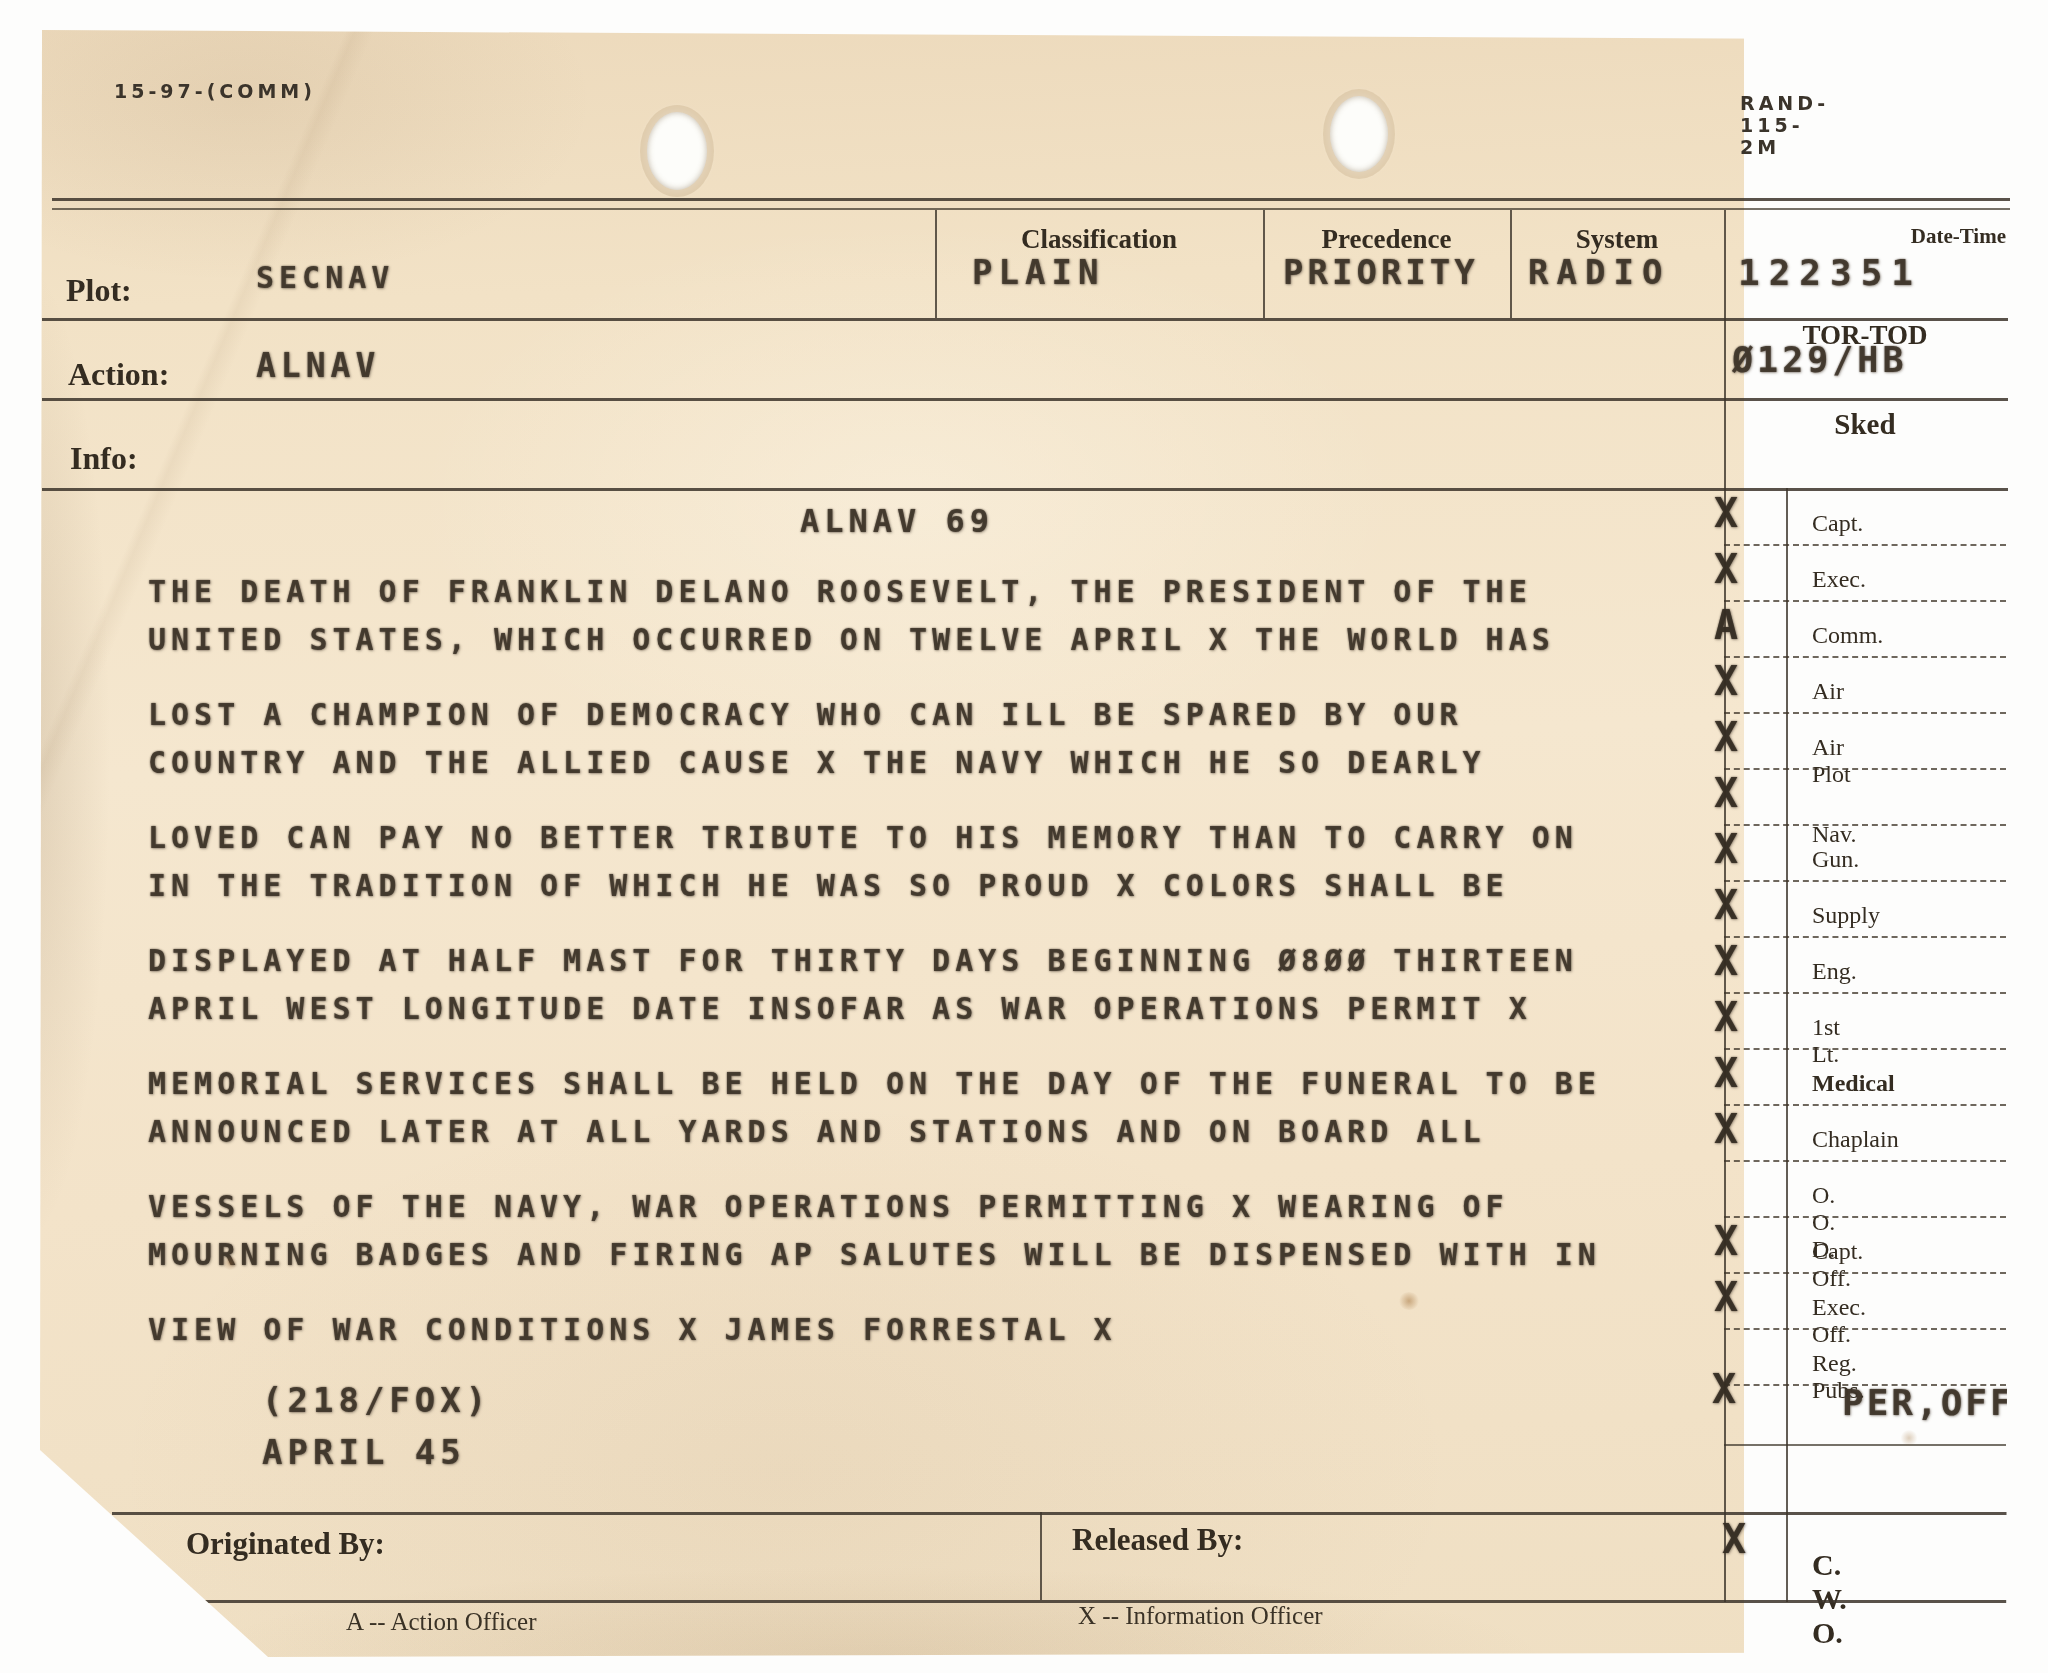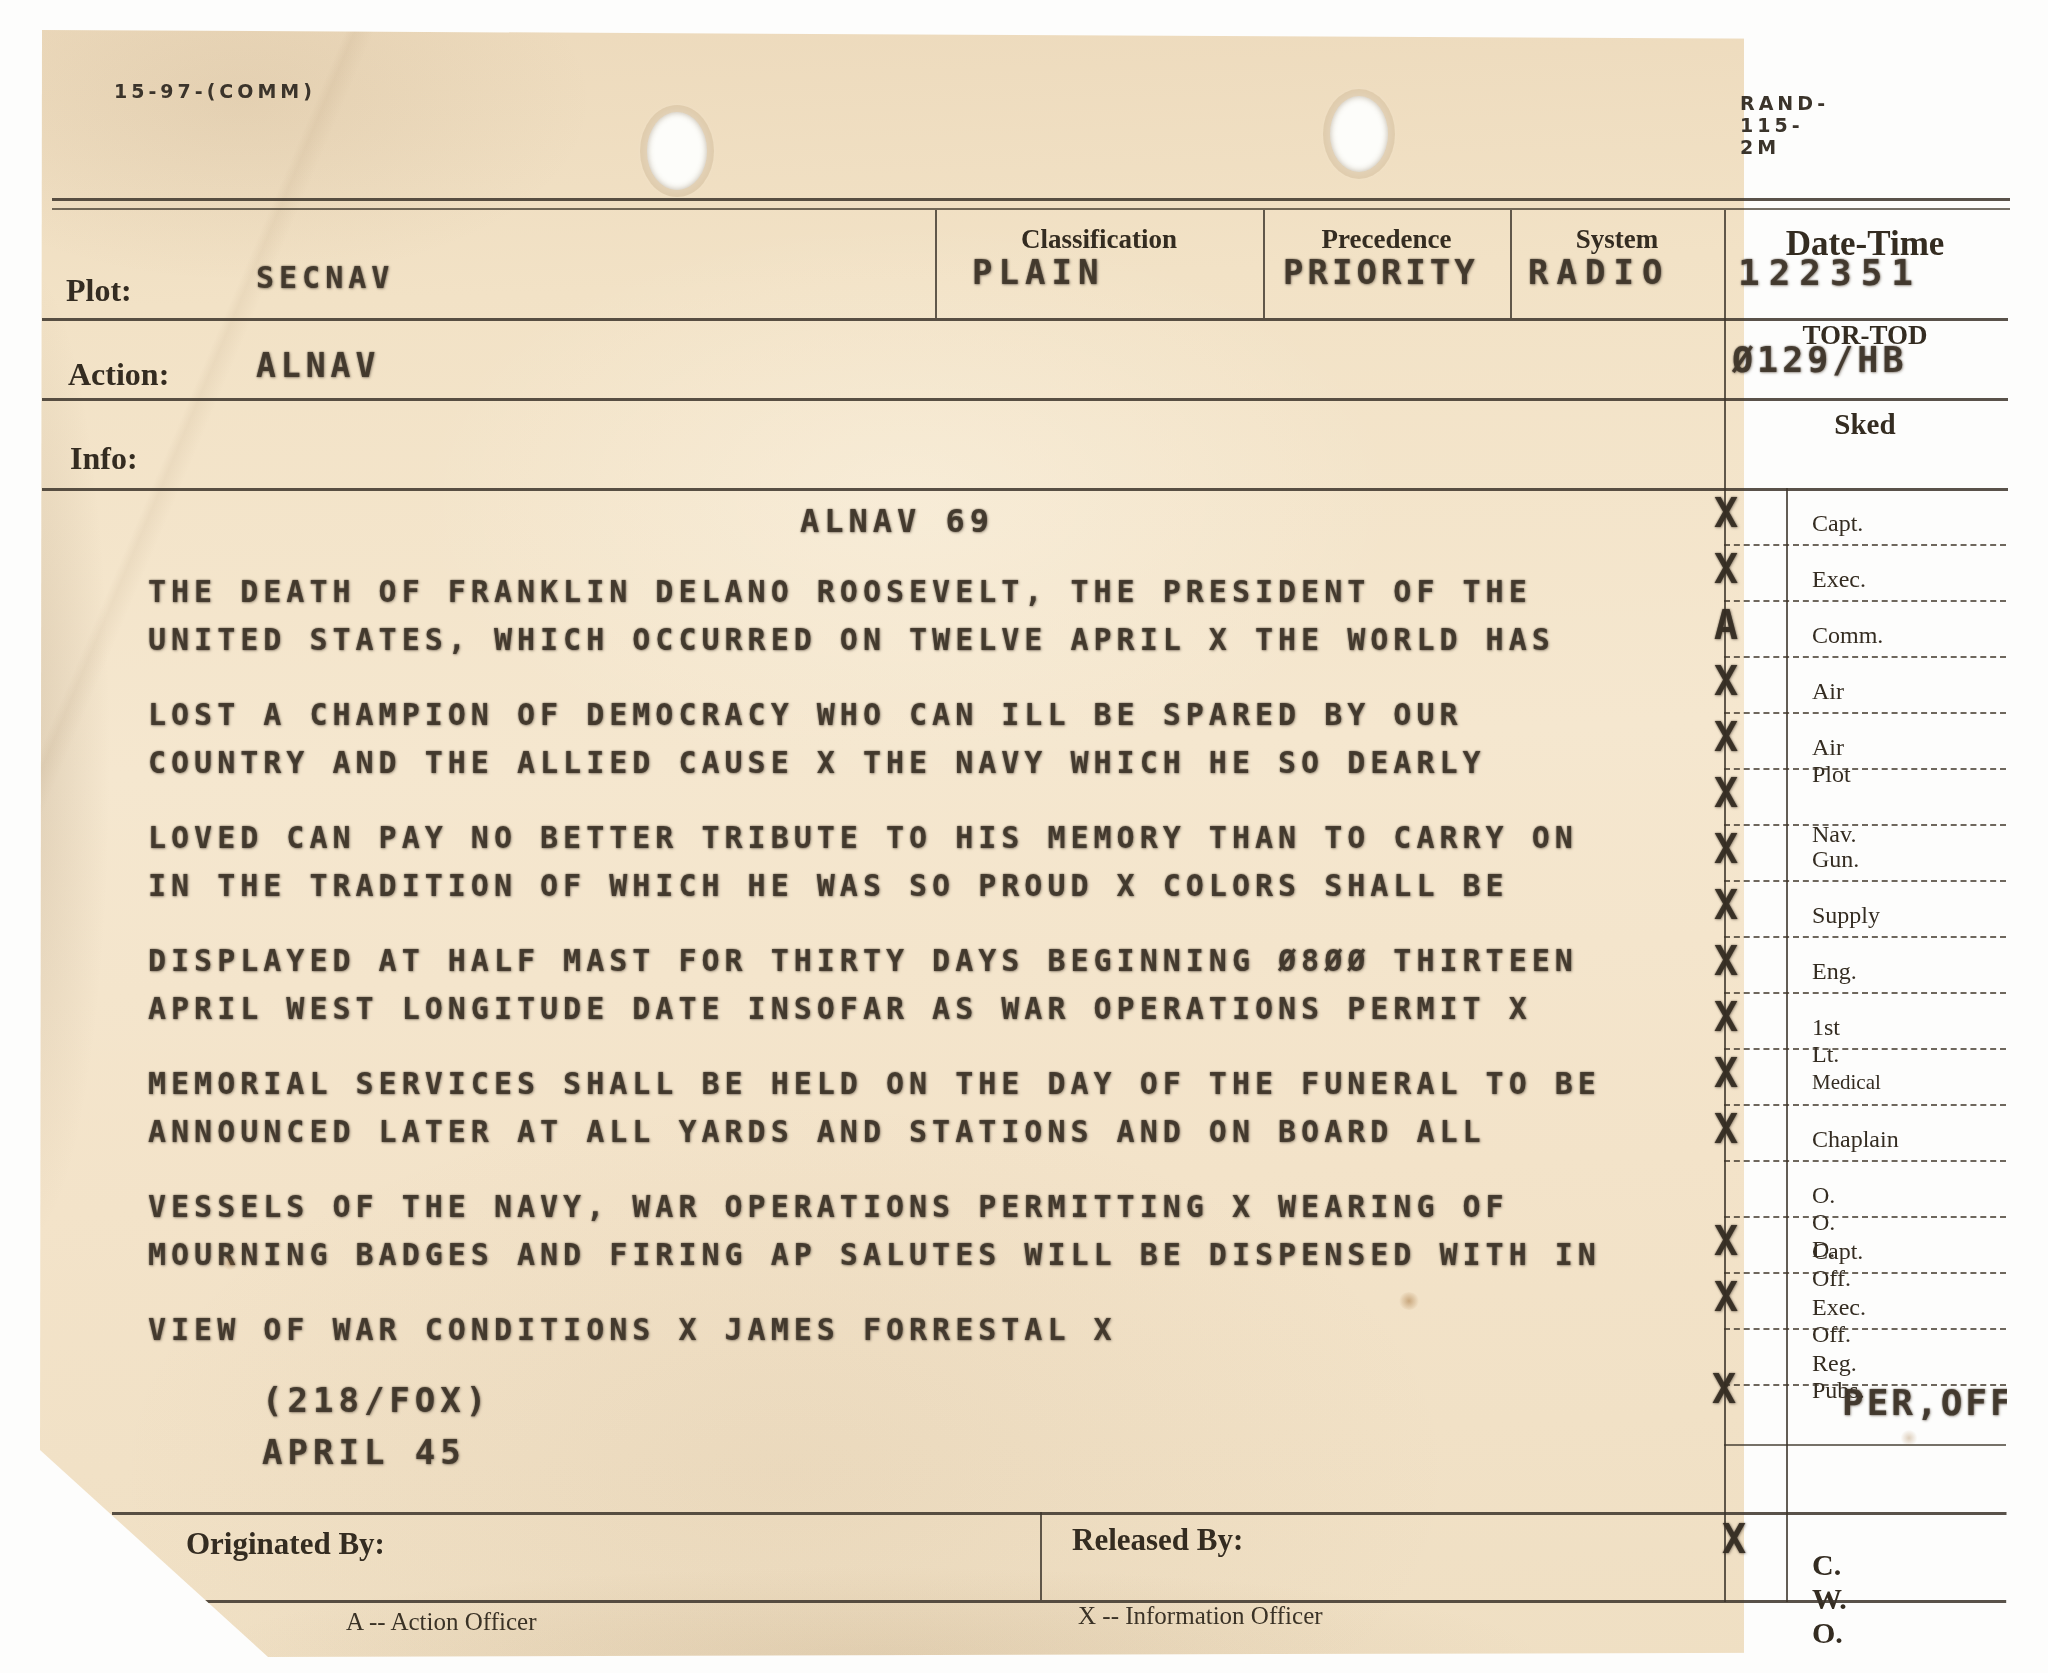--- a/index.html
+++ b/index.html
@@ -56,21 +56,21 @@
     <div class="hline thin" style="left:52px;top:208px;width:1958px;"></div>
 
     <div class="vline" style="left:935px;top:210px;height:108px;"></div>
     <div class="vline" style="left:1263px;top:210px;height:108px;"></div>
     <div class="vline" style="left:1510px;top:210px;height:108px;"></div>
     <div class="vline" style="left:1724px;top:210px;height:1392px;"></div>
 
     <div class="plabel" style="left:935px;top:224px;width:328px;text-align:center;font-size:27px;">Classification</div>
     <div class="plabel" style="left:1263px;top:224px;width:247px;text-align:center;font-size:27px;">Precedence</div>
     <div class="plabel" style="left:1510px;top:224px;width:214px;text-align:center;font-size:27px;">System</div>
-    <div class="plabel" style="left:1724px;top:224px;width:282px;text-align:center;font-size:35px;font-family:Liberation Serif, serif;">Date-Time</div>
+    <div class="plabel" style="left:1724px;top:224px;width:282px;text-align:right;font-size:21px;font-family:Liberation Serif, serif;">Date-Time</div>
 
     <div class="typed" style="left:972px;top:252px;font-size:34px;letter-spacing:6px;">PLAIN</div>
     <div class="typed" style="left:1283px;top:252px;font-size:34px;letter-spacing:4px;">PRIORITY</div>
     <div class="typed" style="left:1528px;top:252px;font-size:34px;letter-spacing:8px;">RADIO</div>
     <div class="typed" style="left:1738px;top:252px;font-size:36px;letter-spacing:9px;">122351</div>
 
     <div class="plabel" style="left:66px;top:272px;font-size:32px;">Plot:</div>
     <div class="typed" style="left:256px;top:260px;font-size:30px;">SECNAV</div>
     <div class="hline" style="left:42px;top:318px;width:1966px;"></div>
 
@@ -111,21 +111,21 @@
         <div class="typed mark" style="left: 1714px; top: 882px;">X</div>
         <div class="plabel" style="left: 1812px; top: 902px; font-size: 24px; font-weight: 400;">Supply</div>
         <div class="dashline" style="left: 1724px; top: 936px; width: 282px;"></div>
         <div class="typed mark" style="left: 1714px; top: 938px;">X</div>
         <div class="plabel" style="left: 1812px; top: 958px; font-size: 24px; font-weight: 400;">Eng.</div>
         <div class="dashline" style="left: 1724px; top: 992px; width: 282px;"></div>
         <div class="typed mark" style="left: 1714px; top: 994px;">X</div>
         <div class="plabel" style="left: 1812px; top: 1014px; font-size: 24px; font-weight: 400;">1st  Lt.</div>
         <div class="dashline" style="left: 1724px; top: 1048px; width: 282px;"></div>
         <div class="typed mark" style="left: 1714px; top: 1050px;">X</div>
-        <div class="plabel" style="left: 1812px; top: 1070px; font-size: 21px; font-weight: 400;">Medical</div>
+        <div class="plabel" style="left: 1812px; top: 1070px; font-size: 24px; font-weight: 700;">Medical</div>
         <div class="dashline" style="left: 1724px; top: 1104px; width: 282px;"></div>
         <div class="typed mark" style="left: 1714px; top: 1106px;">X</div>
         <div class="plabel" style="left: 1812px; top: 1126px; font-size: 24px; font-weight: 400;">Chaplain</div>
         <div class="dashline" style="left: 1724px; top: 1160px; width: 282px;"></div>
         <div class="plabel" style="left: 1812px; top: 1182px; font-size: 24px; font-weight: 400;">O. O. D.</div>
         <div class="dashline" style="left: 1724px; top: 1216px; width: 282px;"></div>
         <div class="typed mark" style="left: 1714px; top: 1218px;">X</div>
         <div class="plabel" style="left: 1812px; top: 1238px; font-size: 24px; font-weight: 400;">Capt. Off.</div>
         <div class="dashline" style="left: 1724px; top: 1272px; width: 282px;"></div>
         <div class="typed mark" style="left: 1714px; top: 1274px;">X</div>

